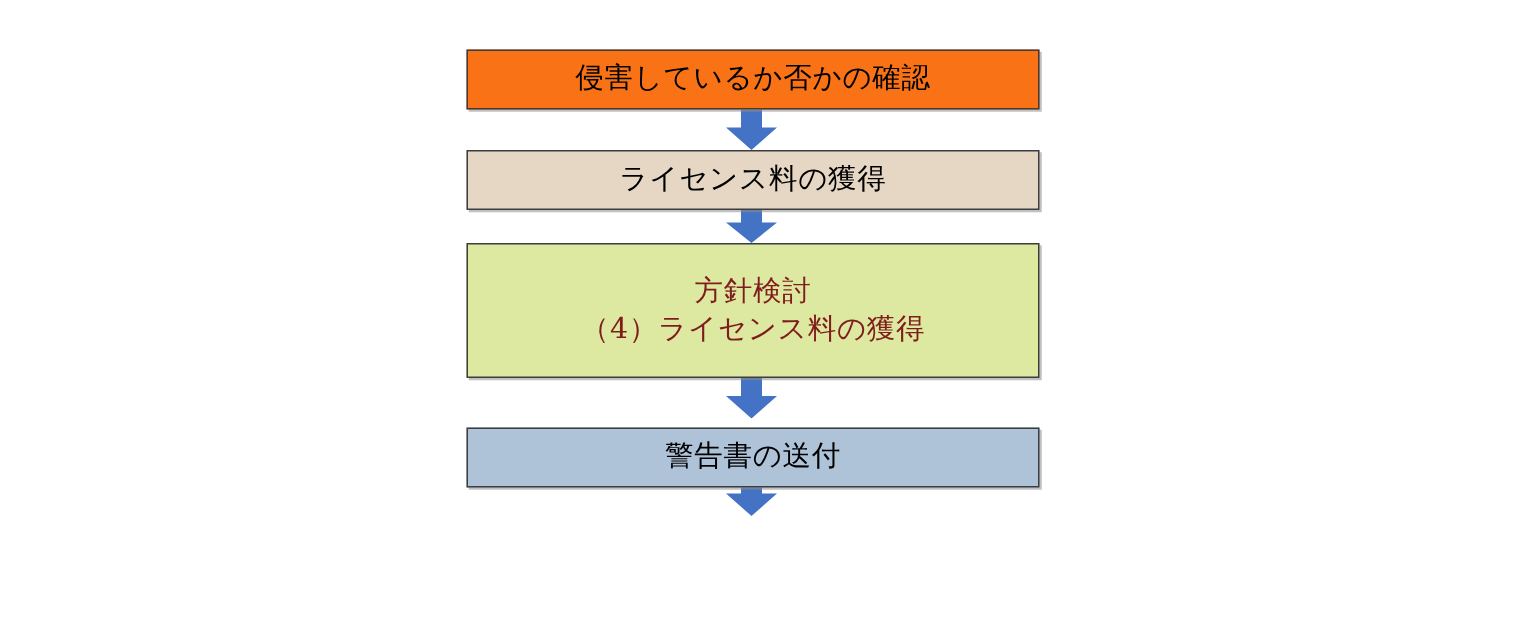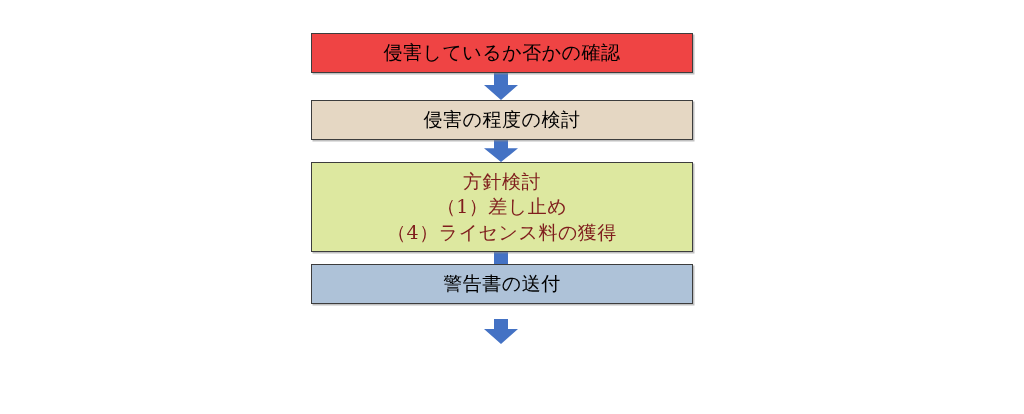--- a/index.html
+++ b/index.html
@@ -52,27 +52,26 @@
     </svg>
     <svg class="arrow" width="34" height="22" viewBox="0 0 34 22" style="left: 484px; top: 140px;">
       <polygon points="10,0 24,0 24,8.36 34,8.36 17,22 0,8.36 10,8.36" fill="#4472C4"></polygon>
     </svg>
     <svg class="arrow" width="34" height="27" viewBox="0 0 34 27" style="left: 484px; top: 252px;">
       <polygon points="10,0 24,0 24,12 34,12 17,27 0,12 10,12" fill="#4472C4"></polygon>
     </svg>
     <svg class="arrow" width="34" height="25" viewBox="0 0 34 25" style="left: 484px; top: 319px;">
       <polygon points="10,0 24,0 24,10 34,10 17,25 0,10 10,10" fill="#4472C4"></polygon>
     </svg>
-    <div class="node" style="left: 311px; top: 33px; width: 382px; height: 40px; background: #ef4444; border-color: rgb(61, 61, 61); color: rgb(0, 0, 0);">
+    <div class="node" style="left: 311px; top: 33px; width: 382px; height: 40px; background: #f97316; border-color: rgb(61, 61, 61); color: rgb(0, 0, 0);">
       <span class="line">侵害しているか否かの確認</span>
     </div>
     <div class="node" style="left: 311px; top: 100px; width: 382px; height: 40px; background: rgb(229, 215, 195); border-color: rgb(61, 61, 61); color: rgb(0, 0, 0);">
-      <span class="line">侵害の程度の検討</span>
+      <span class="line">ライセンス料の獲得</span>
     </div>
     <div class="node" style="left: 311px; top: 162px; width: 382px; height: 90px; background: rgb(221, 232, 160); border-color: rgb(61, 61, 61); color: #7f1d1d;">
       <span class="line">方針検討</span>
-      <span class="line">（1）差し止め</span>
       <span class="line">（4）ライセンス料の獲得</span>
     </div>
-    <div class="node" style="left: 311px; top: 264px; width: 382px; height: 40px; background: rgb(174, 194, 216); border-color: rgb(61, 61, 61); color: rgb(0, 0, 0);">
+    <div class="node" style="left: 311px; top: 285px; width: 382px; height: 40px; background: rgb(174, 194, 216); border-color: rgb(61, 61, 61); color: rgb(0, 0, 0);">
       <span class="line">警告書の送付</span>
     </div>
   </div>
 
 </body></html>

